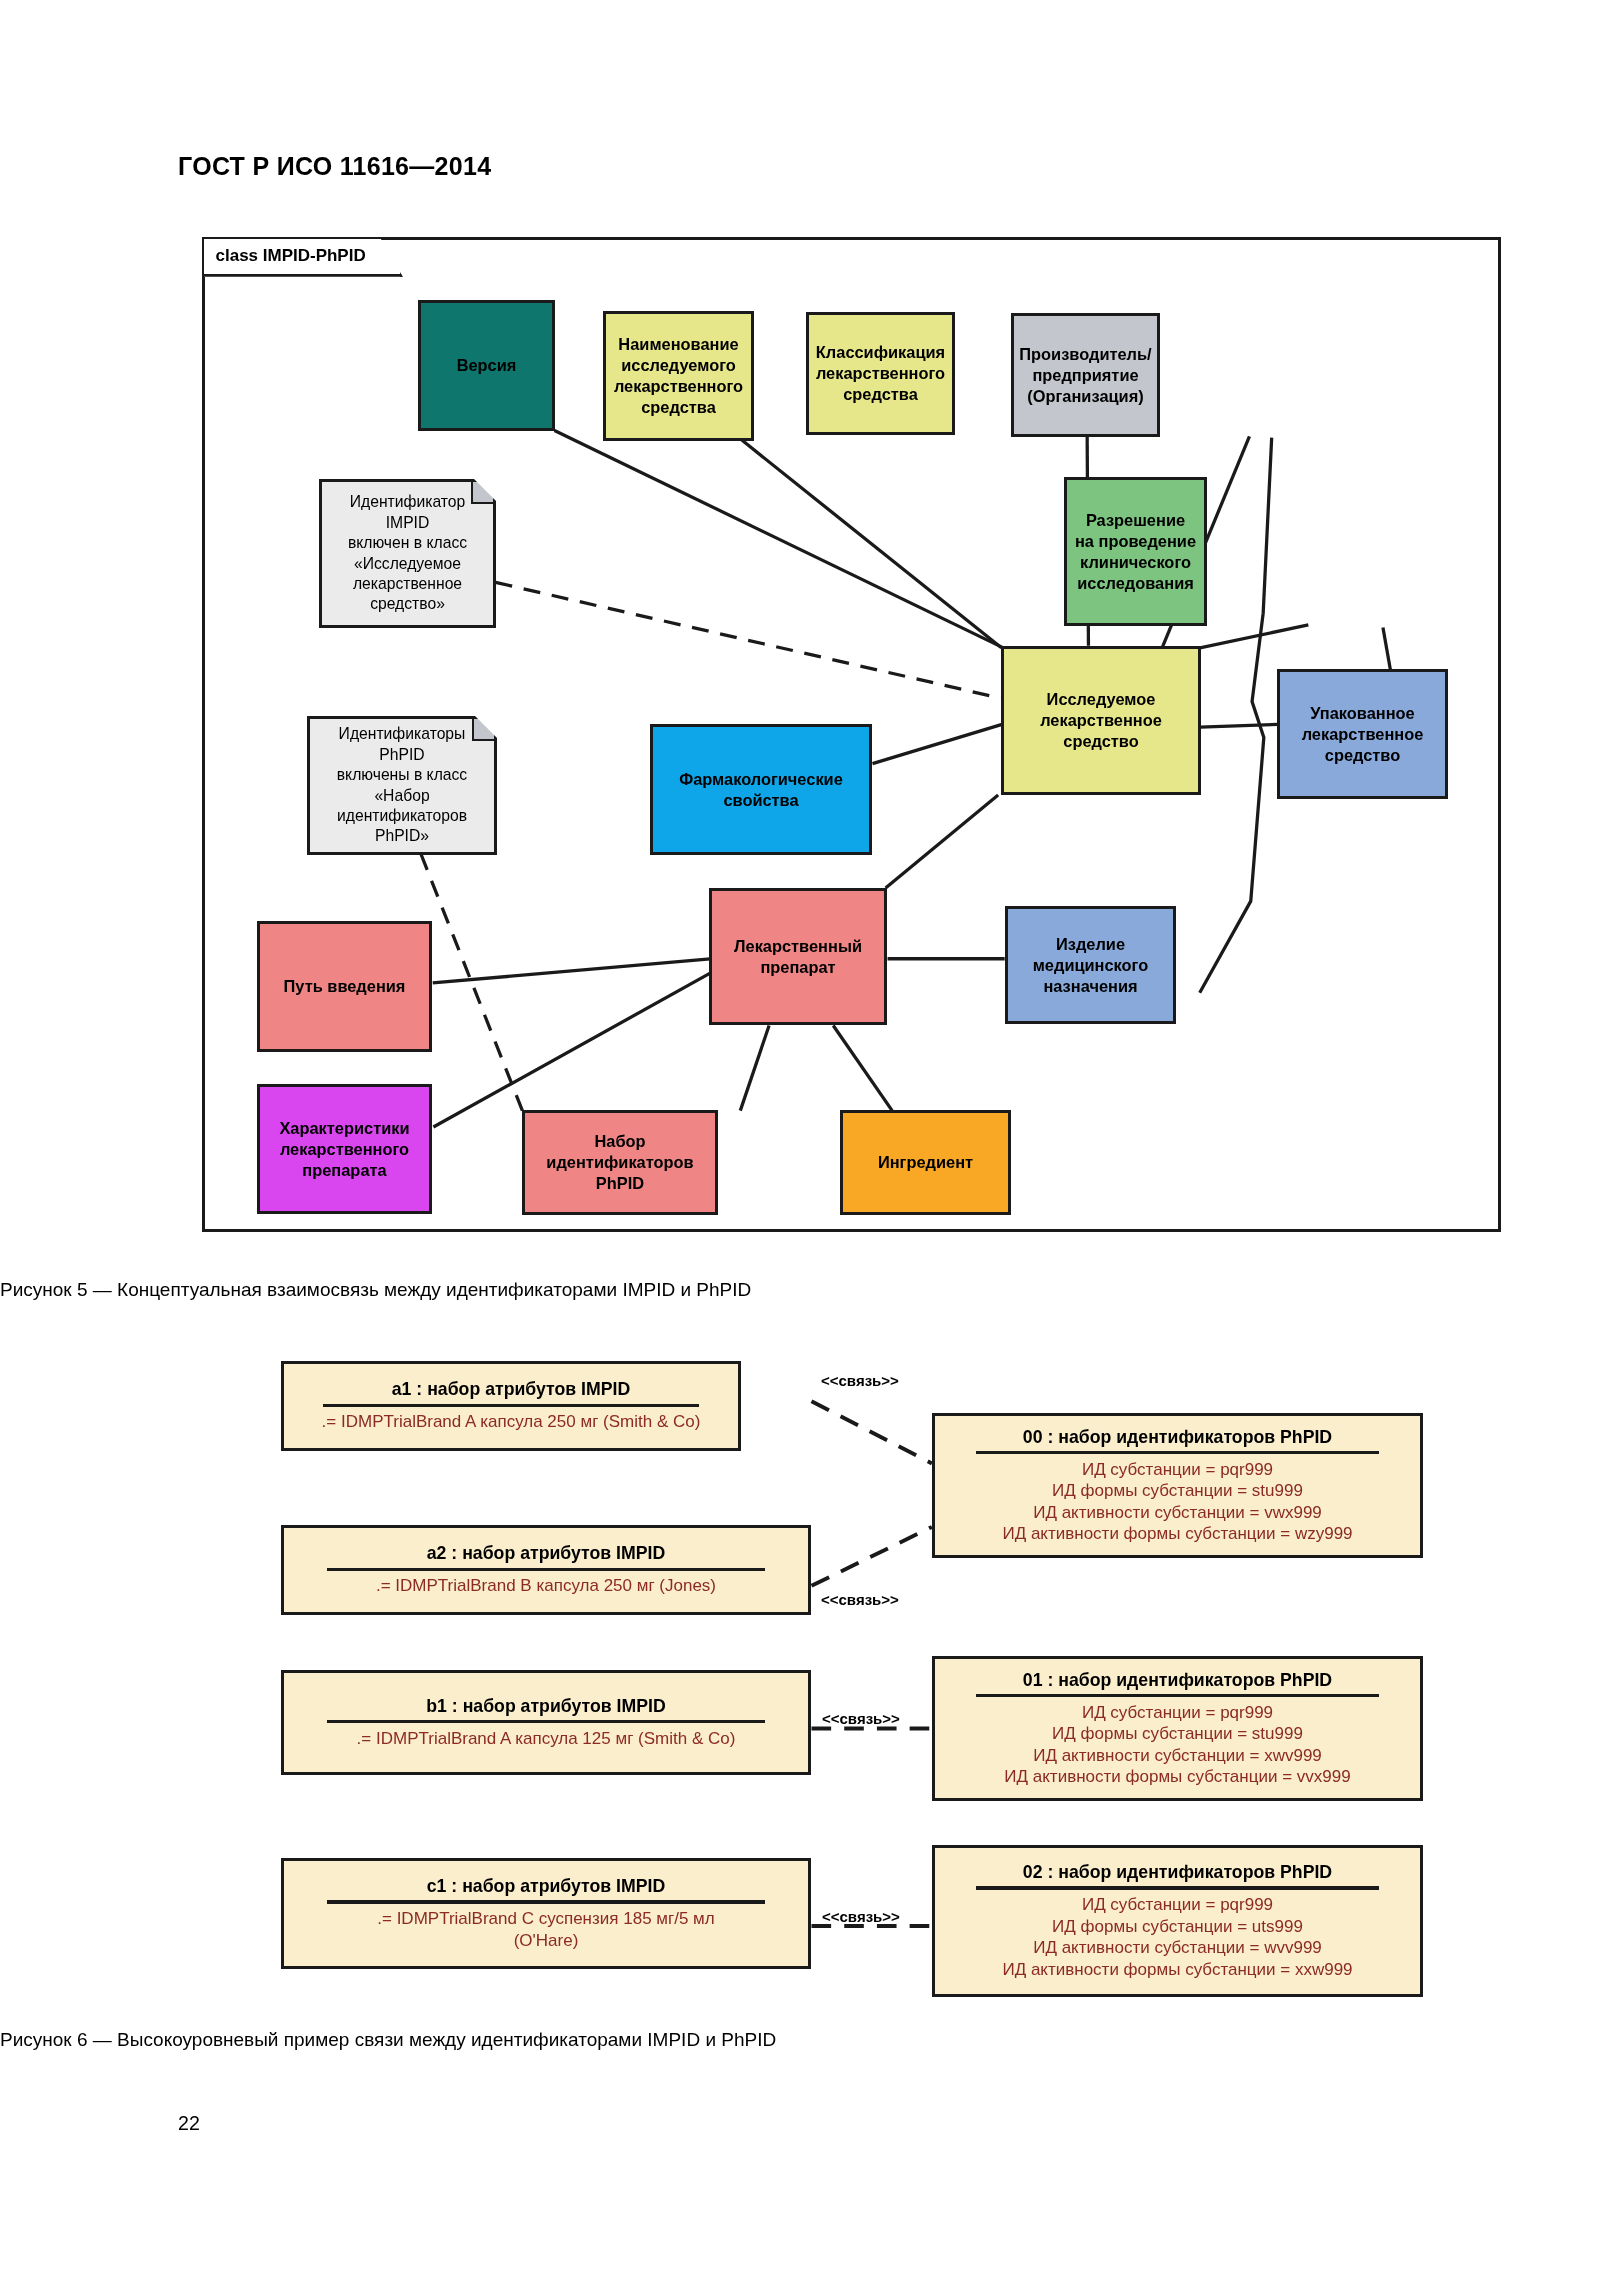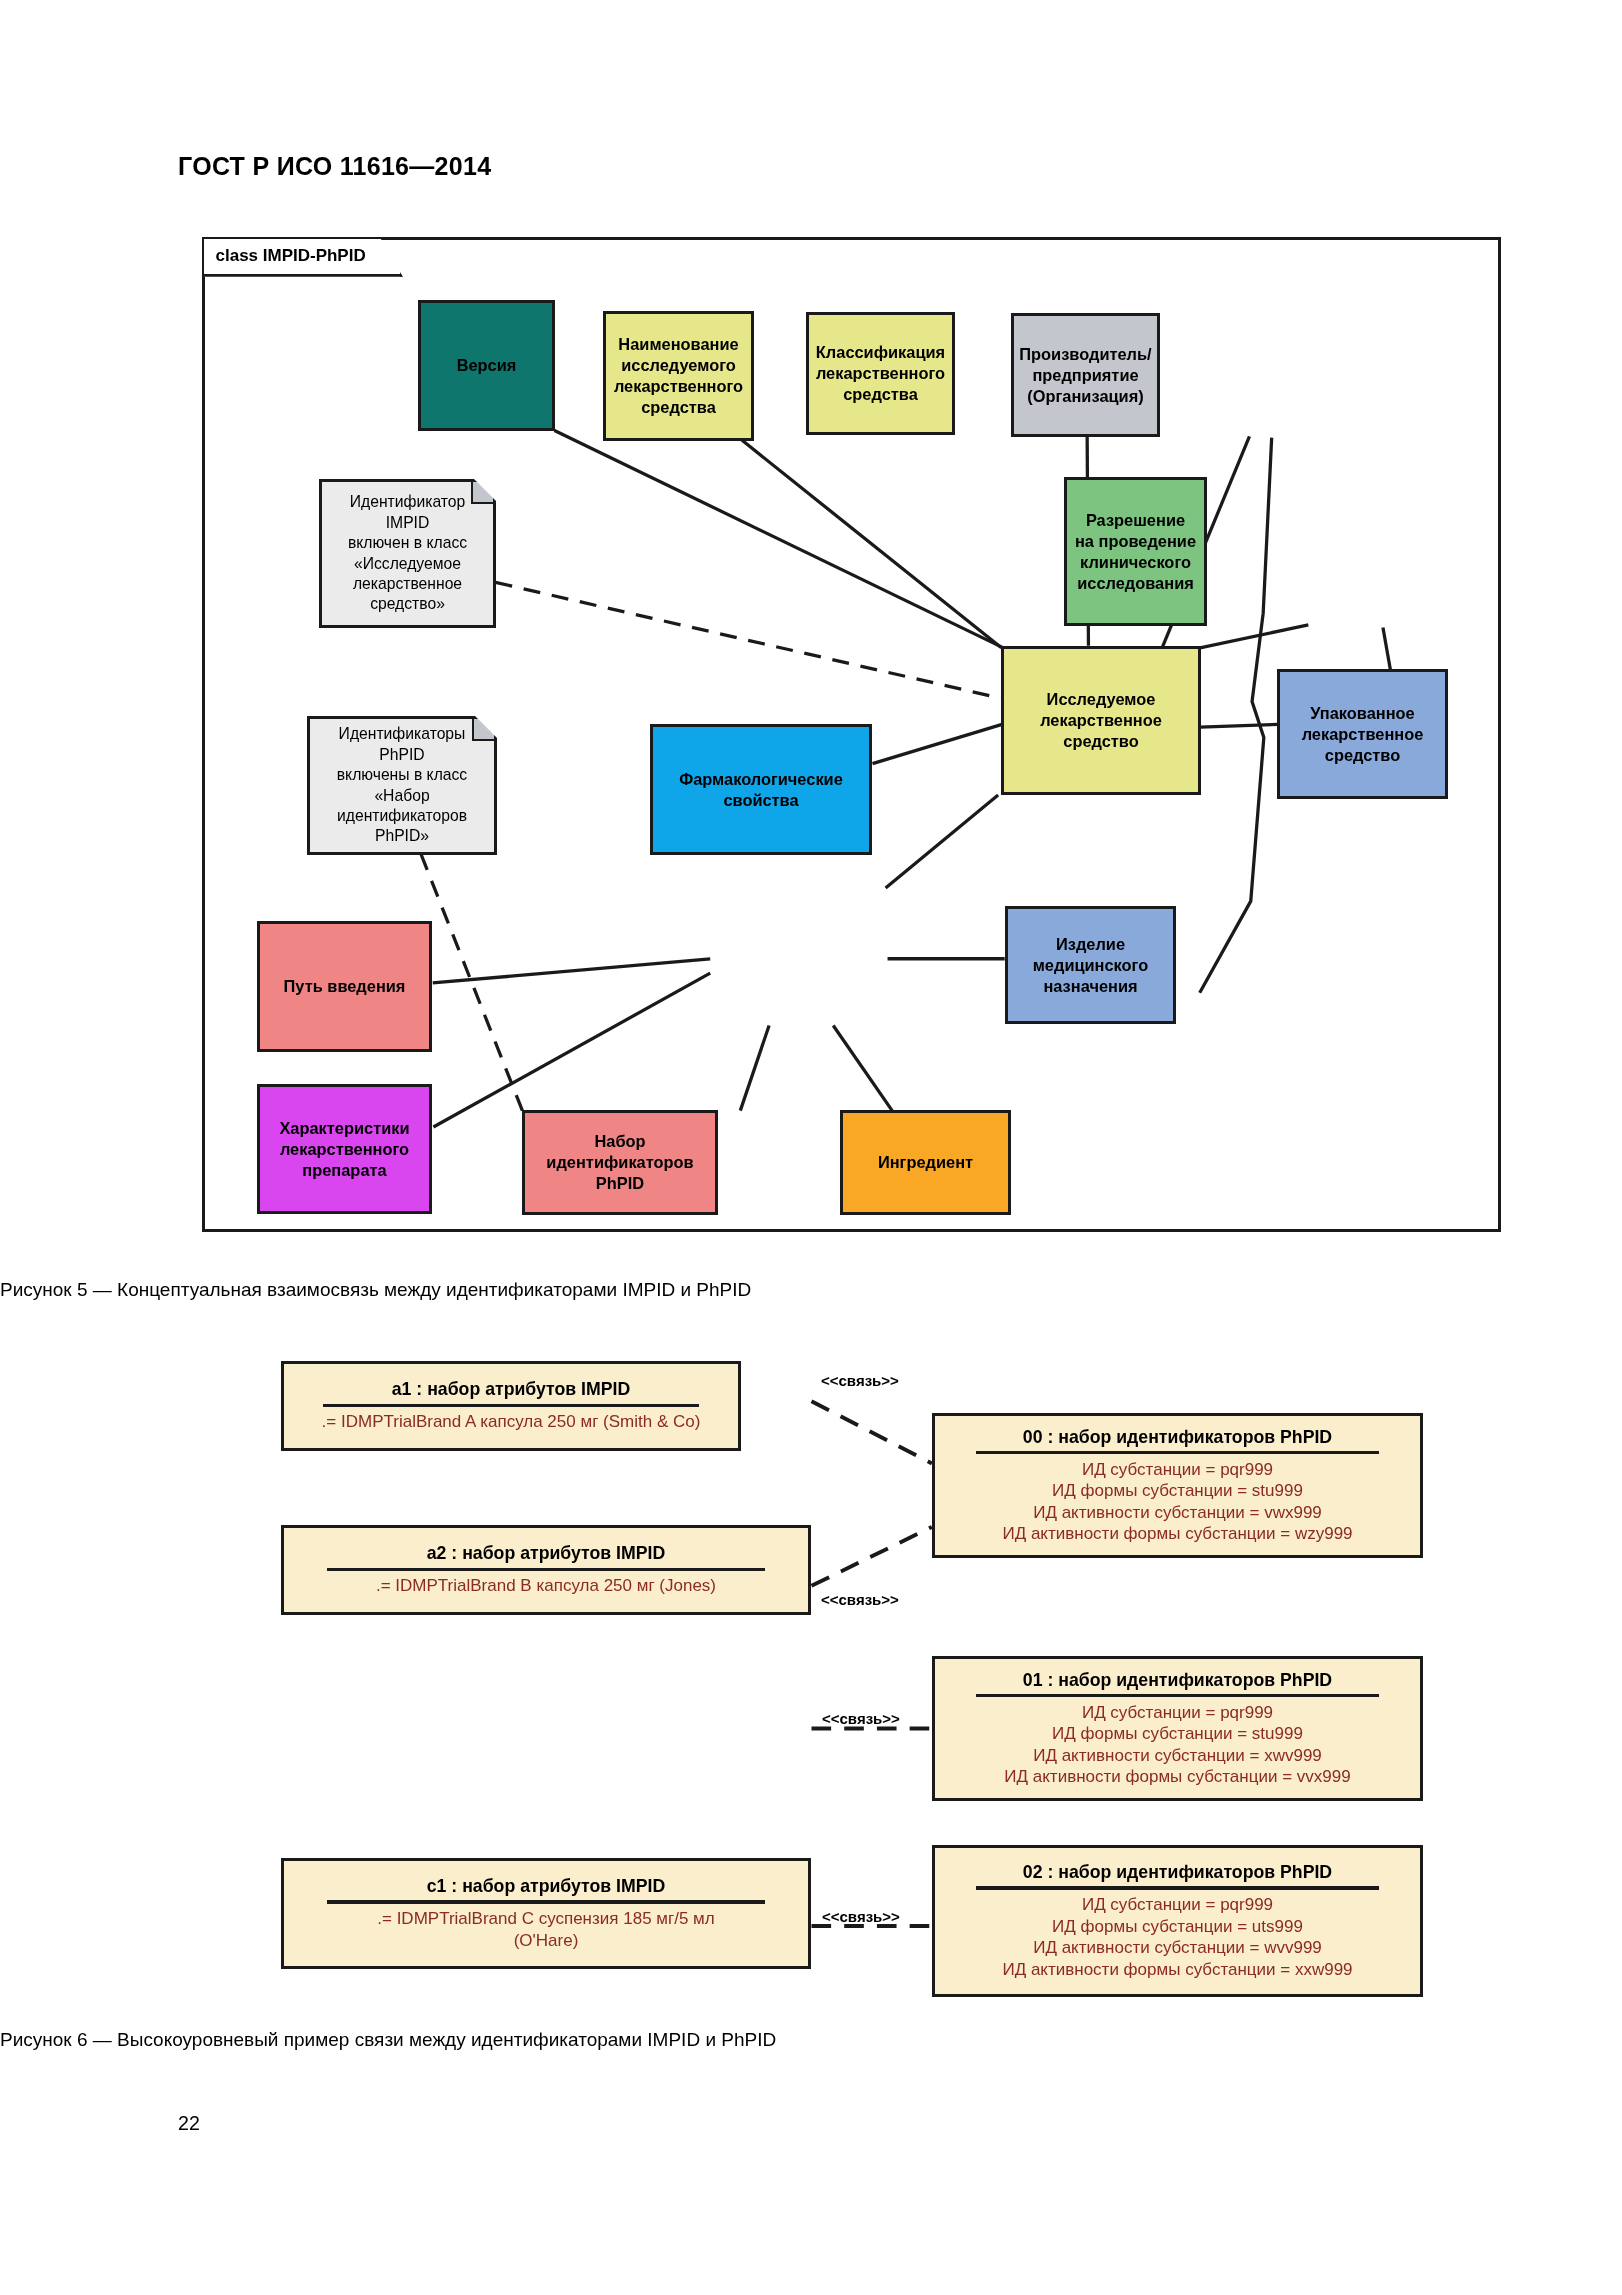--- a/index.html
+++ b/index.html
@@ -279,20 +279,24 @@
     <span>Упакованное
 лекарственное
 средство</span>
   </div>
 
   <div class="uml-box" style="left:445px; top:484px; width:222px; height:131px; background:#0ea5e9;">
     <span>Фармакологические
 свойства</span>
   </div>
 
+  <div class="uml-box" style="left:504px; top:648px; width:178px; height:137px; background:#ef8585;">
+    <span>Лекарственный
+препарат</span>
+  </div>
 
   <div class="uml-box" style="left:800px; top:666px; width:171px; height:118px; background:#88a9da;">
     <span>Изделие
 медицинского
 назначения</span>
   </div>
 
   <div class="uml-box" style="left:52px; top:681px; width:175px; height:131px; background:#ef8585;">
     <span>Путь введения</span>
   </div>
@@ -351,20 +355,25 @@
     <div class="obj-rule"></div>
     <div class="obj-body">.= IDMPTrialBrand A капсула 250 мг (Smith &amp; Co)</div>
   </div>
 
   <div class="obj-box" style="left:281px; top:1525px; width:530px; height:90px; pointer-events:auto;">
     <div class="obj-title">a2 : набор атрибутов IMPID</div>
     <div class="obj-rule"></div>
     <div class="obj-body">.= IDMPTrialBrand B капсула 250 мг (Jones)</div>
   </div>
 
+  <div class="obj-box" style="left:281px; top:1670px; width:530px; height:105px; pointer-events:auto;">
+    <div class="obj-title">b1 : набор атрибутов IMPID</div>
+    <div class="obj-rule"></div>
+    <div class="obj-body">.= IDMPTrialBrand A капсула 125 мг (Smith &amp; Co)</div>
+  </div>
 
   <div class="obj-box" style="left:281px; top:1858px; width:530px; height:111px; pointer-events:auto;">
     <div class="obj-title">c1 : набор атрибутов IMPID</div>
     <div class="obj-rule"></div>
     <div class="obj-body">.= IDMPTrialBrand C суспензия 185 мг/5 мл
 (O'Hare)</div>
   </div>
 
   <div class="obj-box" style="left:932px; top:1413px; width:491px; height:145px; pointer-events:auto;">
     <div class="obj-title">00 : набор идентификаторов PhPID</div>

